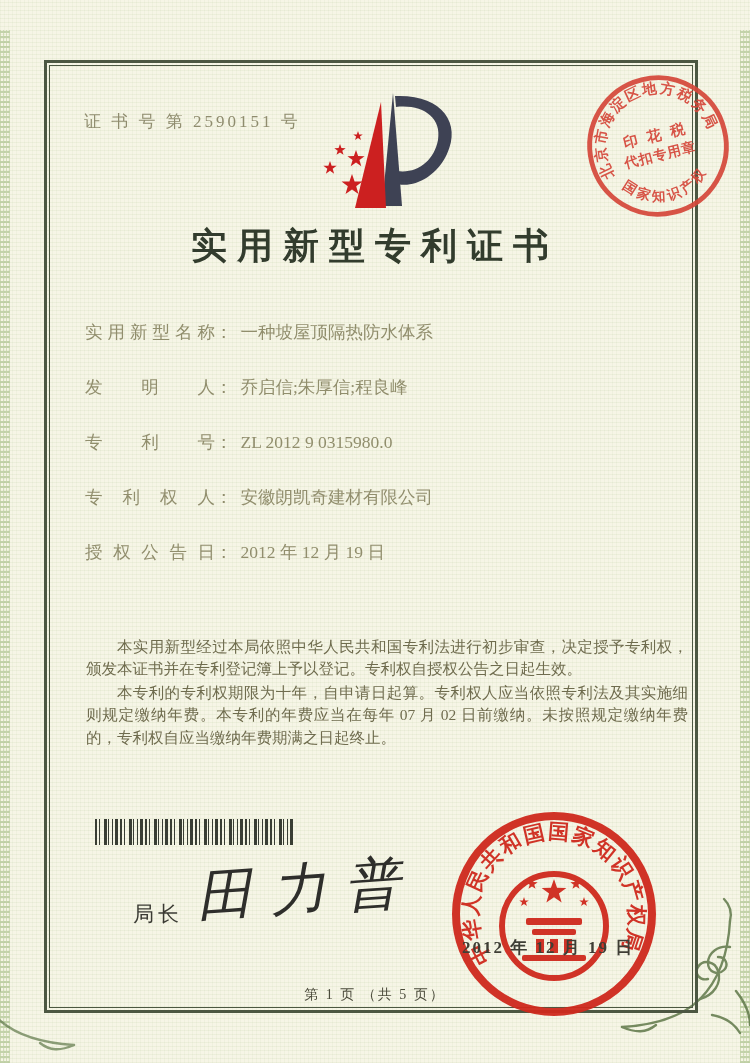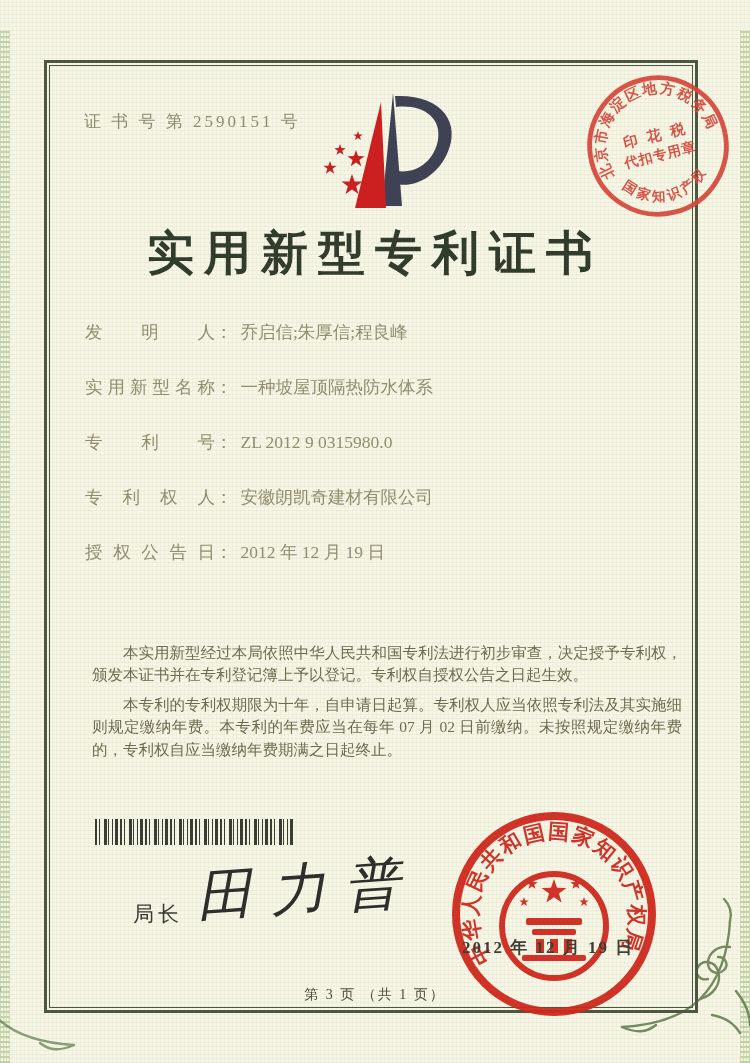--- a/index.html
+++ b/index.html
@@ -28,21 +28,21 @@
   .ornament{position:absolute;width:140px;height:140px;pointer-events:none;}
   .orn-br{right:-6px;bottom:28px;opacity:.85;}
   .orn-bl{left:-60px;bottom:10px;opacity:.7;transform:scaleX(-1);}
   .orn-tr{right:-70px;top:-30px;opacity:.3;transform:scaleY(-1);}
   .orn-tl{left:-70px;top:-30px;opacity:.3;transform:scale(-1,-1);}
   .ornament path{stroke:#5f7849;stroke-width:2.4;fill:none;stroke-linecap:round;}
 
   .cert-no{position:absolute;left:84px;top:110px;font-size:17px;letter-spacing:3px;
     color:#8f8c6e;}
   .title{position:absolute;left:0;right:0;top:222px;text-align:center;
-    font-size:47px;font-weight:bold;letter-spacing:10px;color:#323c2d;}
+    font-size:36px;font-weight:bold;letter-spacing:10px;color:#323c2d;}
 
   
   .logo{position:absolute;left:298px;top:88px;width:165px;height:128px;}
 
   
   .tax-stamp{position:absolute;left:580px;top:68px;width:156px;height:156px;
     transform:rotate(-14deg);opacity:.92;}
   .tax-stamp text{fill:#d5473a;font-weight:bold;}
   .arc-top{font-size:15px;letter-spacing:2px;}
   .arc-bottom{font-size:14px;letter-spacing:3px;}
@@ -50,21 +50,21 @@
   .stamp-center2{font-size:14px;letter-spacing:1px;}
 
   .fields{position:absolute;left:85px;top:320px;right:60px;color:#918e6d;
     font-size:17.5px;}
   .field-row{height:55px;white-space:nowrap;}
   .flabel{display:inline-block;width:130px;text-align:justify;text-align-last:justify;}
   .fvalue{margin-left:8px;}
 
   .paras{position:absolute;left:84px;top:634px;width:606px;color:#6f6c4e;
     font-size:15.5px;line-height:1.43;text-align:justify;}
-  .paras p{margin:8px;text-indent:2em;}
+  .paras p{margin:2px;text-indent:2em;}
 
   .barcode{position:absolute;left:95px;top:819px;width:198px;height:26px;opacity:.88;
     background:repeating-linear-gradient(90deg,
       #20251d 0 2px,transparent 2px 4px,#20251d 4px 5px,transparent 5px 9px,
       #20251d 9px 12px,transparent 12px 13px,#20251d 13px 14px,transparent 14px 17px,
       #20251d 17px 18px,transparent 18px 20px,#20251d 20px 23px,transparent 23px 25px);}
 
   .director{position:absolute;left:133px;top:900px;font-size:21px;color:#3a3a33;
     letter-spacing:4px;}
   .signature{position:absolute;left:196px;top:852px;font-size:56px;color:#2e2e2b;
@@ -151,24 +151,24 @@
     <text class="arc-top"><textPath href="#taxArcTop" xlink:href="#taxArcTop" startOffset="4">北京市海淀区地方税务局</textPath></text>
     <text class="arc-bottom"><textPath href="#taxArcBottom" xlink:href="#taxArcBottom" startOffset="0">国家知识产权局</textPath></text>
     <text class="stamp-center1" x="80" y="74" text-anchor="middle">印 花 税</text>
     <text class="stamp-center2" x="80" y="94" text-anchor="middle">代扣专用章</text>
   </svg>
 
   <div class="title">实用新型专利证书</div>
 
   <div class="fields">
     <div class="field-row">
+      <span class="flabel">实用新型名称</span><span>：</span><span class="fvalue">一种坡屋顶隔热防水体系</span>
+    </div>
+    <div class="field-row">
       <span class="flabel">发明人</span><span>：</span><span class="fvalue">乔启信;朱厚信;程良峰</span>
-    </div>
-    <div class="field-row">
-      <span class="flabel">实用新型名称</span><span>：</span><span class="fvalue">一种坡屋顶隔热防水体系</span>
     </div>
     <div class="field-row">
       <span class="flabel">专利号</span><span>：</span><span class="fvalue">ZL 2012 9 0315980.0</span>
     </div>
     <div class="field-row">
       <span class="flabel">专利权人</span><span>：</span><span class="fvalue">安徽朗凯奇建材有限公司</span>
     </div>
     <div class="field-row">
       <span class="flabel">授权公告日</span><span>：</span><span class="fvalue">2012 年 12 月 19 日</span>
     </div>
@@ -200,15 +200,15 @@
       <rect x="78" y="110" width="56" height="7" rx="2"></rect>
       <rect x="84" y="121" width="44" height="6" rx="2"></rect>
       <rect x="88" y="131" width="8" height="14"></rect>
       <rect x="102" y="131" width="8" height="14"></rect>
       <rect x="116" y="131" width="8" height="14"></rect>
       <rect x="74" y="147" width="64" height="6" rx="2"></rect>
     </g>
   </svg>
   <div class="grant-date">2012 年 12 月 19 日</div>
 
-  <div class="footer">第 3 页 （共 1 页）</div>
+  <div class="footer">第 1 页 （共 5 页）</div>
 
 </div>
 
 </body></html>

